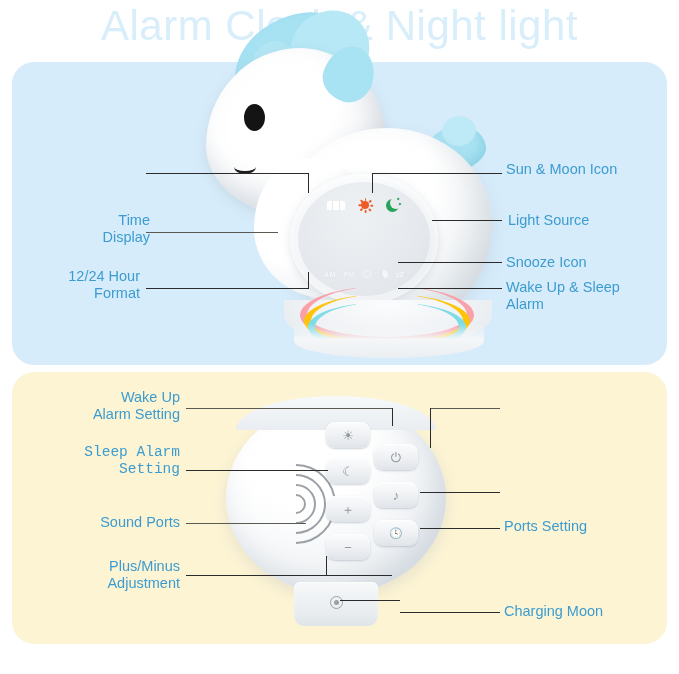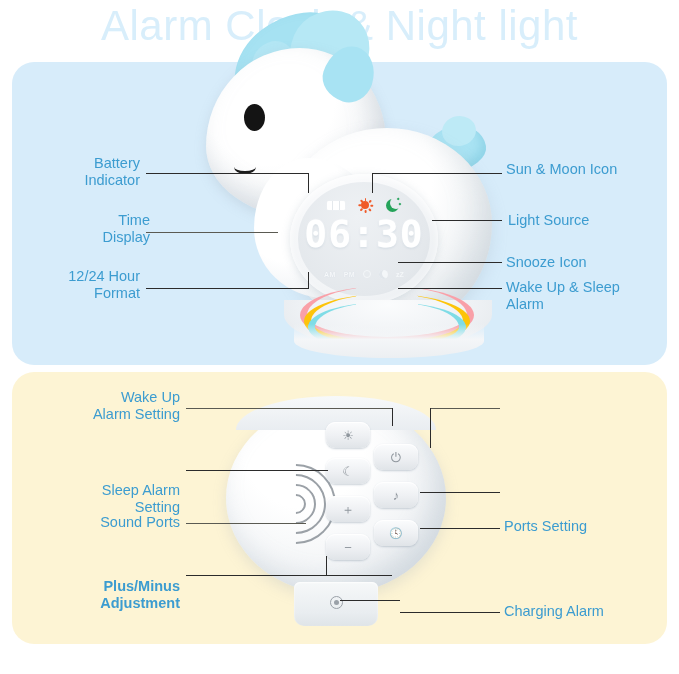--- a/index.html
+++ b/index.html
@@ -299,42 +299,39 @@
             <i style="transform:rotate(270deg)"></i>
               <i style="transform:rotate(315deg)"></i>
           </span>
           <span class="ic-moon">
             <span class="cres"></span>
               <span class="cut"></span>
             <span class="st" style="left:11px;top:0px"></span>
             <span class="st" style="left:13px;top:5px;width:1.8px;height:1.8px"></span>
           </span>
         </div>
-        <div class="lcd-time">06:30</div>
         <div class="lcd-botrow">
           <span class="sm-txt">AM</span>
           <span class="sm-txt">PM</span>
           <span class="sm-ic"></span>
           <span class="sm-moon"></span>
           <span class="sm-z">zZ</span>
         </div>
       </div>
     </div>
 
     <div class="u-base"></div>
     <div class="rainbow">
       <div class="rb rb1"></div>
       <div class="rb rb2"></div>
       <div class="rb rb3"></div>
       <div class="rb-mask"></div>
     </div>
   </div>
 
-  <div class="label right-align" style="left:16px; top:155px; width:124px;">Battery
-Indicator</div>
   <div class="label right-align" style="left:26px; top:212px; width:124px;">Time
 Display</div>
   <div class="label right-align" style="left:8px; top:268px; width:132px;">12/24 Hour
 Format</div>
 
   <div class="label left-align" style="left:506px; top:161px; width:166px;">Sun &amp; Moon Icon</div>
   <div class="label left-align" style="left:506px; top:254px; width:166px;">Snooze Icon</div>
   <div class="label left-align" style="left:508px; top:212px; width:166px;">Light Source</div>
   <div class="label left-align" style="left:506px; top:279px; width:170px;">Wake Up &amp; Sleep
 Alarm</div>
@@ -387,28 +384,28 @@
         <span class="bico bico-sm">🕓</span>
       </div>
 
     <div class="stand">
       <div class="port"></div>
     </div>
   </div>
 
   <div class="label right-align" style="left:16px; top:389px; width:164px;">Wake Up
 Alarm Setting</div>
-  <div class="label right-align" style="left:16px; top:482px; width:164px;">Sleep Alarm
+  <div class="label right-align" style="left:16px; top:444px; width:164px;font-family:Liberation Mono, monospace;">Sleep Alarm
 Setting</div>
   <div class="label right-align" style="left:16px; top:514px; width:164px;">Sound Ports</div>
-  <div class="label right-align" style="left:16px; top:578px; width:164px;font-weight:bold;">Plus/Minus
+  <div class="label right-align" style="left:16px; top:558px; width:164px;">Plus/Minus
 Adjustment</div>
 
   <div class="label left-align" style="left:504px; top:518px; width:172px;">Ports Setting</div>
-  <div class="label left-align" style="left:504px; top:603px; width:172px;">Charging Alarm</div>
+  <div class="label left-align" style="left:504px; top:603px; width:172px;">Charging Moon</div>
 
   <div class="lead soft" style="left:186px; top:408px; width:206px;"></div>
   <div class="lead" style="left:392px; top:408px; width:1px; height:18px;"></div>
   <div class="lead" style="left:186px; top:470px; width:142px;"></div>
   <div class="lead soft" style="left:186px; top:523px; width:120px;"></div>
   <div class="lead" style="left:186px; top:575px; width:206px;"></div>
   <div class="lead" style="left:326px; top:556px; width:1px; height:20px;"></div>
 
   <div class="lead soft" style="left:430px; top:408px; width:70px;"></div>
   <div class="lead" style="left:430px; top:408px; width:1px; height:40px;"></div>

